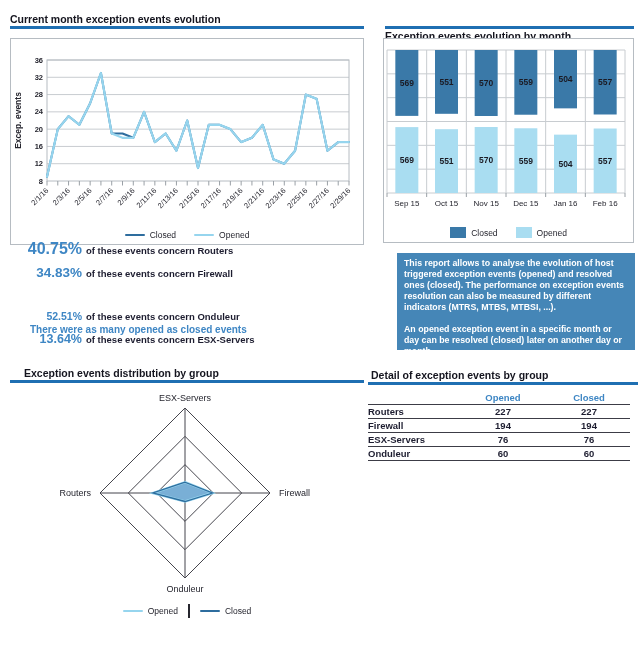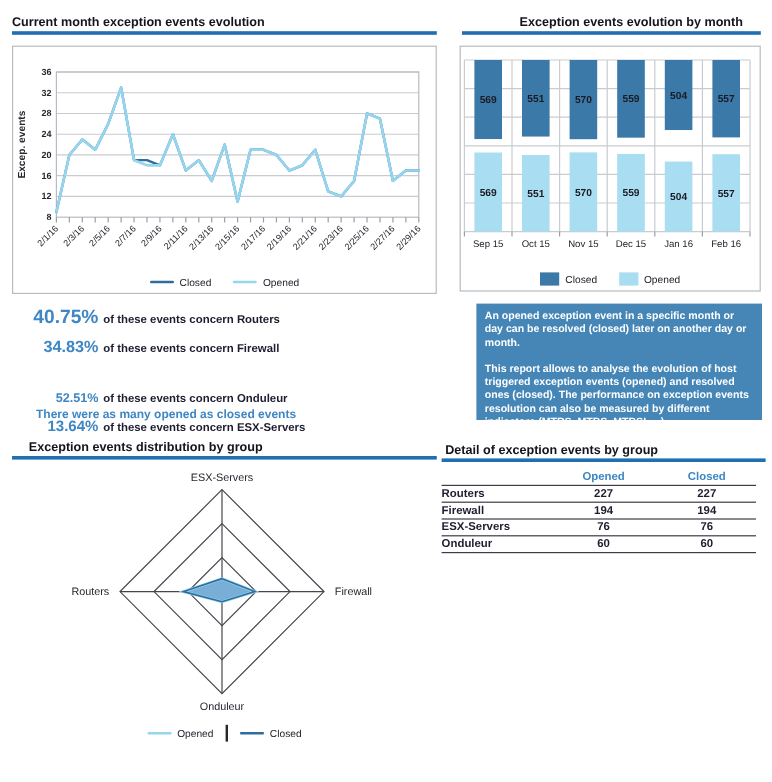--- a/index.html
+++ b/index.html
@@ -14,25 +14,25 @@
   #line-svg{position:absolute;left:0;top:0;}
   .chart-legend{position:absolute;left:0;bottom:4px;width:100%;display:flex;justify-content:center;
                 align-items:center;gap:18px;font-size:8.5px;color:#25252e;}
   .leg-item{display:flex;align-items:center;gap:5px;}
   .leg-line{display:inline-block;width:20px;height:2.5px;border-radius:1px;}
   .leg-box{display:inline-block;width:16px;height:11px;}
   .dark-sw{background:#2e6d9e;}
   .light-sw{background:#96d5ee;}
   .bar-dark-sw{background:#3a79a8;}
   .bar-light-sw{background:#a9ddf1;}
-  #sec2-title{left:385px;top:13px;margin-left:48px;}
+  #sec2-title{left:385px;top:30px;}
   #sec2-rule{left:385px;top:26px;width:249px;}
   #panel-bar{left:383px;top:38px;width:251px;height:205px;}
   #bar-svg{position:absolute;left:0;top:0;}
-  #stats{position:absolute;left:10px;top:256px;width:360px;height:110px;}
+  #stats{position:absolute;left:10px;top:240px;width:360px;height:110px;}
   .stat-row{position:absolute;display:flex;align-items:baseline;}
   .stat-row .pct{display:inline-block;width:72px;text-align:right;font-weight:bold;color:#3e86c4;margin-right:4px;}
   .stat-row .desc{font-size:9.5px;font-weight:bold;color:#1d1d30;text-align:right;}
   .stat-row:nth-child(1){top:0;}   .stat-row:nth-child(1) .pct{font-size:16px;}
   .stat-row:nth-child(2){top:25px;} .stat-row:nth-child(2) .pct{font-size:13.5px;}
   .stat-row:nth-child(3){top:48px;margin-top:44px;} .stat-row:nth-child(3) .pct{font-size:12.5px;}
   .stat-row:nth-child(4){top:70px;} .stat-row:nth-child(4) .pct{font-size:10.5px;}
   #stats-note{position:absolute;top:84px;left:20px;font-size:10px;font-weight:bold;color:#3e86c4;}
   #info-box{position:absolute;left:397px;top:253px;width:238px;height:97px;background:#4586b7;
             color:#ffffff;font-size:8.8px;font-weight:bold;line-height:1.25;padding:5px 7px;box-sizing:border-box;}
@@ -224,22 +224,22 @@
         </div>
         <div class="stat-row">
           <span class="pct">52.51%</span>
           <span class="desc">of these events concern <b>Onduleur</b></span>
         </div>
       </div>
     <div id="stats-note">There were as many opened as closed events</div>
   </div>
 
   <div id="info-box">
+    <p>This report allows to analyse the evolution of host triggered exception events (opened) and resolved ones (closed). The performance on exception events resolution can also be measured by different indicators (MTRS, MTBS, MTBSI, ...).</p>
     <p>An opened exception event in a specific month or day can be resolved (closed) later on another day or month.</p>
-    <p>This report allows to analyse the evolution of host triggered exception events (opened) and resolved ones (closed). The performance on exception events resolution can also be measured by different indicators (MTRS, MTBS, MTBSI, ...).</p>
   </div>
 
   <div class="sec-title" id="sec3-title">Exception events distribution by group</div>
   <div class="rule" id="sec3-rule"></div>
   <svg id="radar-svg" width="354" height="216" viewBox="0 0 354 216">
       <polygon points="175,79.66666666666667 203.33333333333334,108 175,136.33333333333334 146.66666666666666,108" fill="none" stroke="#45454d" stroke-width="1"></polygon>
       <polygon points="175,51.333333333333336 231.66666666666666,108 175,164.66666666666666 118.33333333333334,108" fill="none" stroke="#45454d" stroke-width="1"></polygon>
       <polygon points="175,23 260,108 175,193 90,108" fill="none" stroke="#45454d" stroke-width="1"></polygon>
       <line x1="175" y1="23" x2="175" y2="193" stroke="#45454d"></line>
       <line x1="90" y1="108" x2="260" y2="108" stroke="#45454d"></line>

